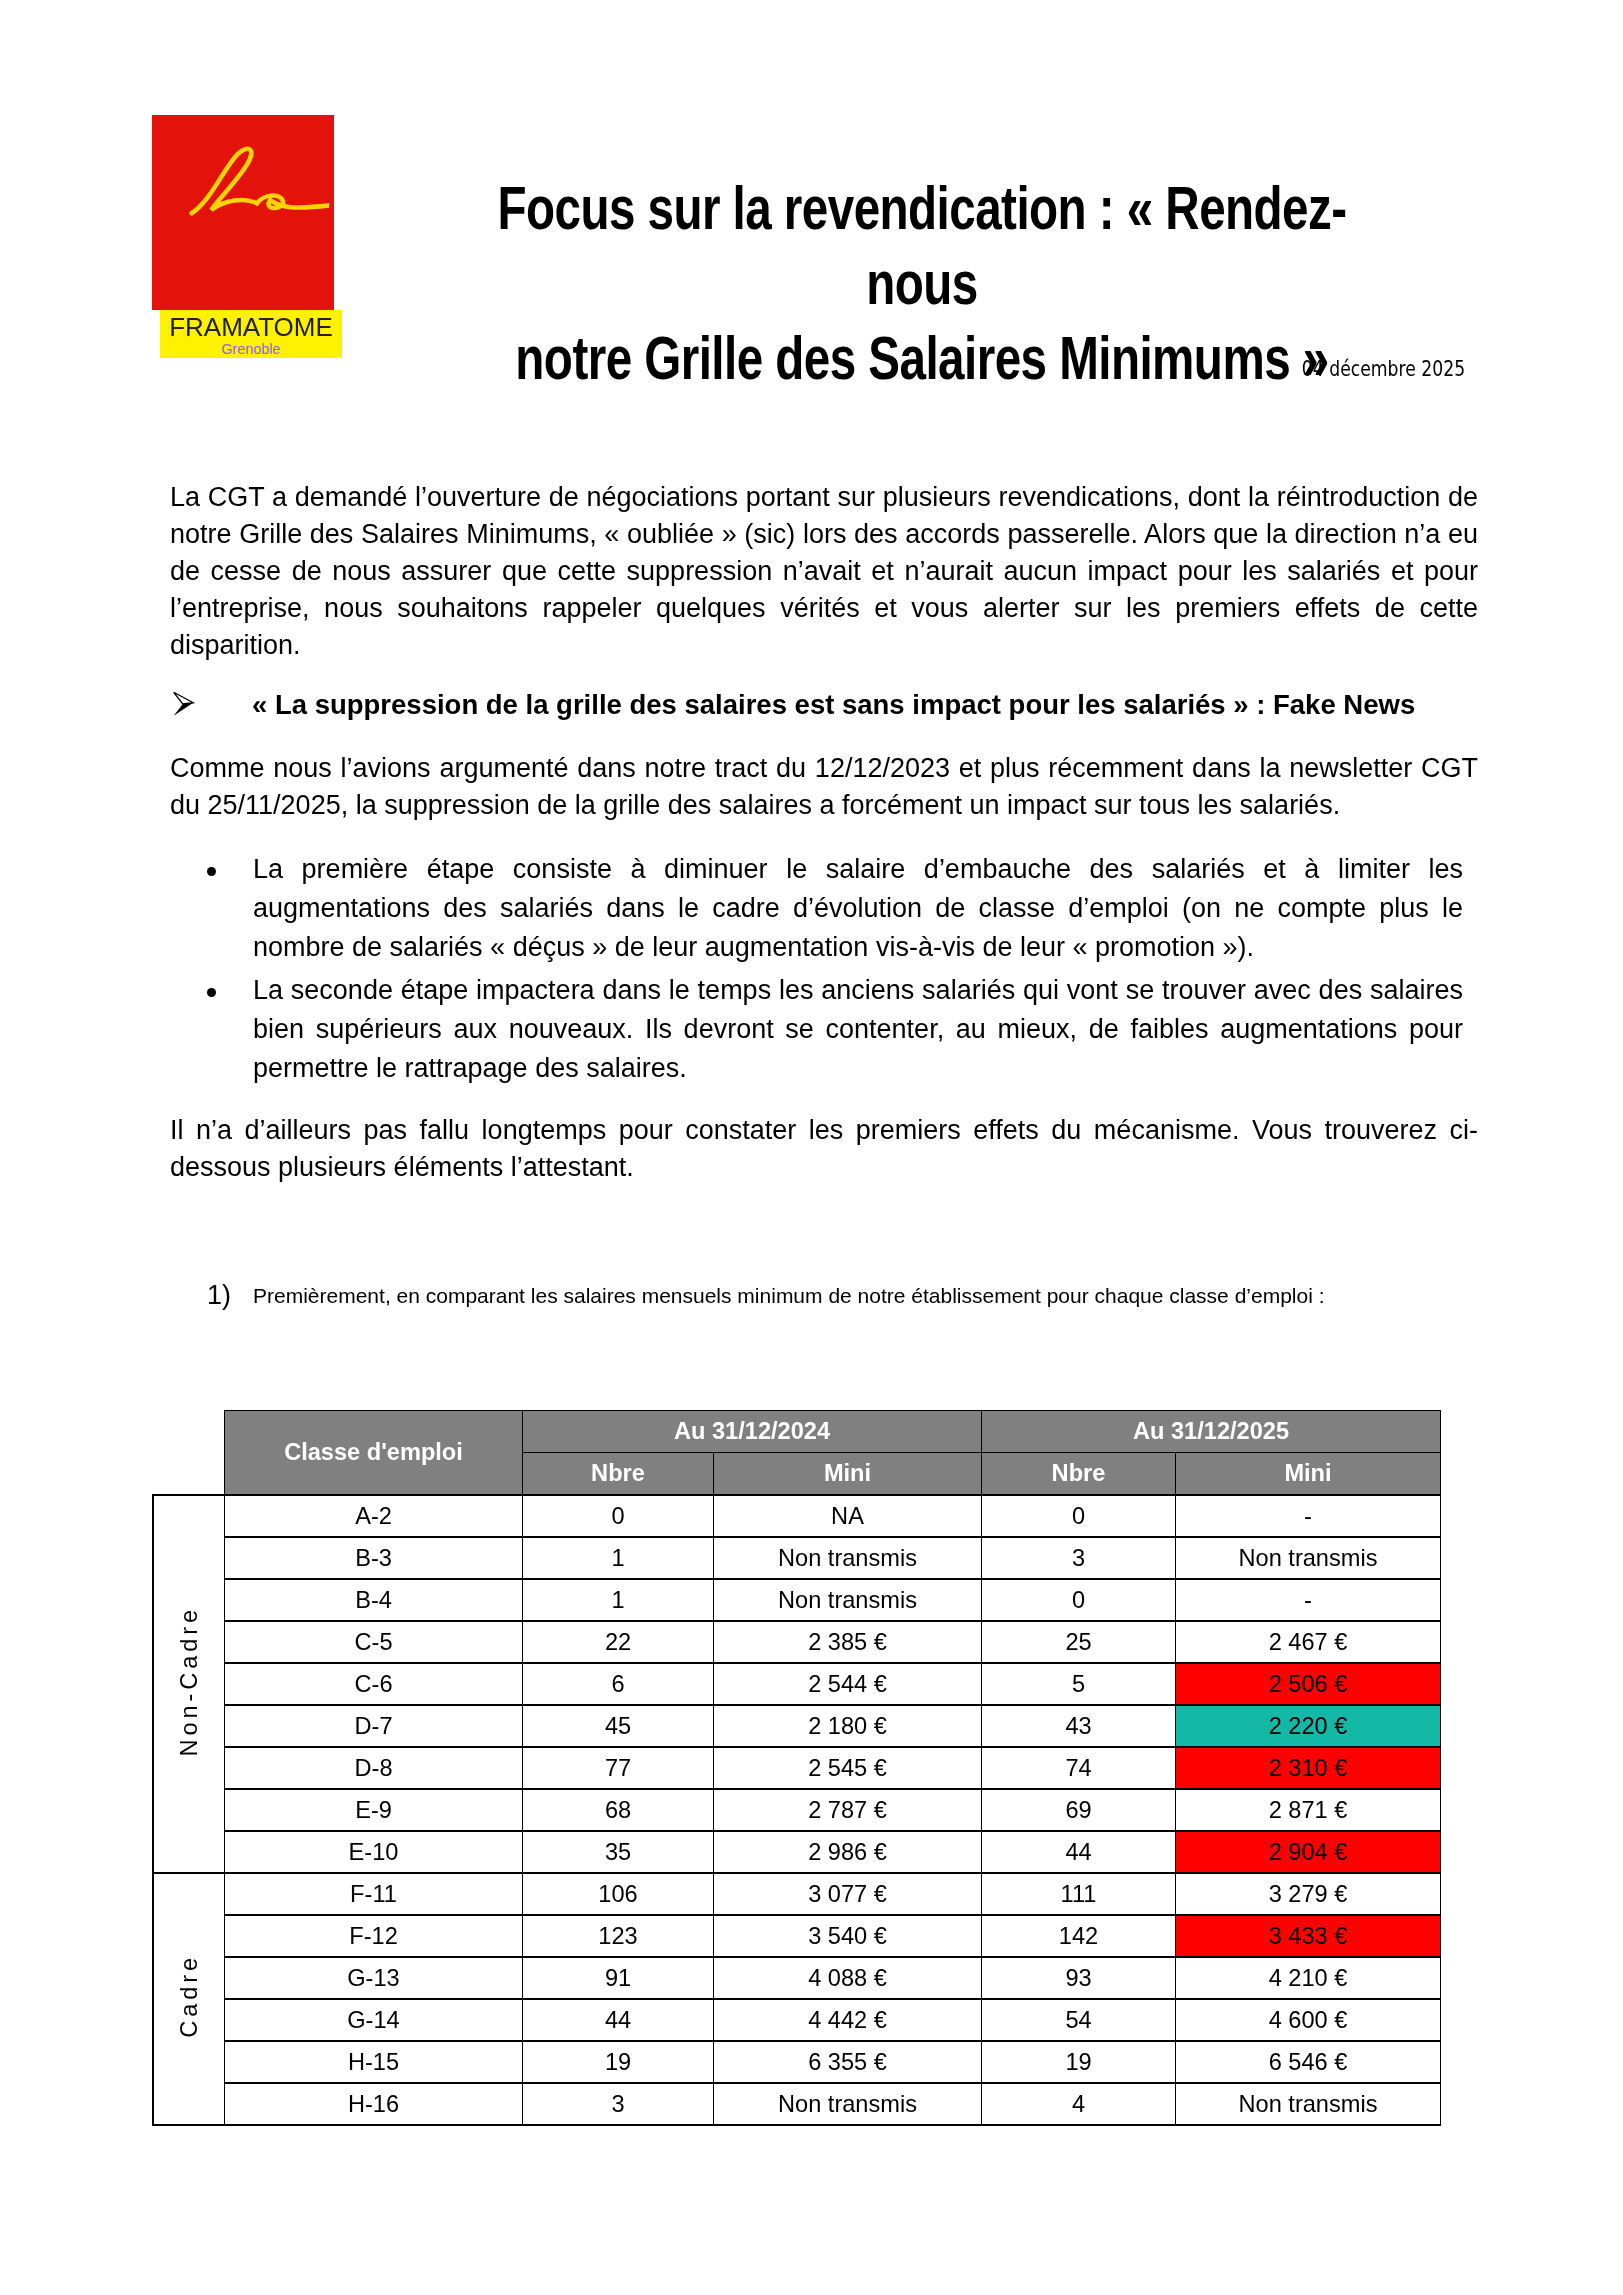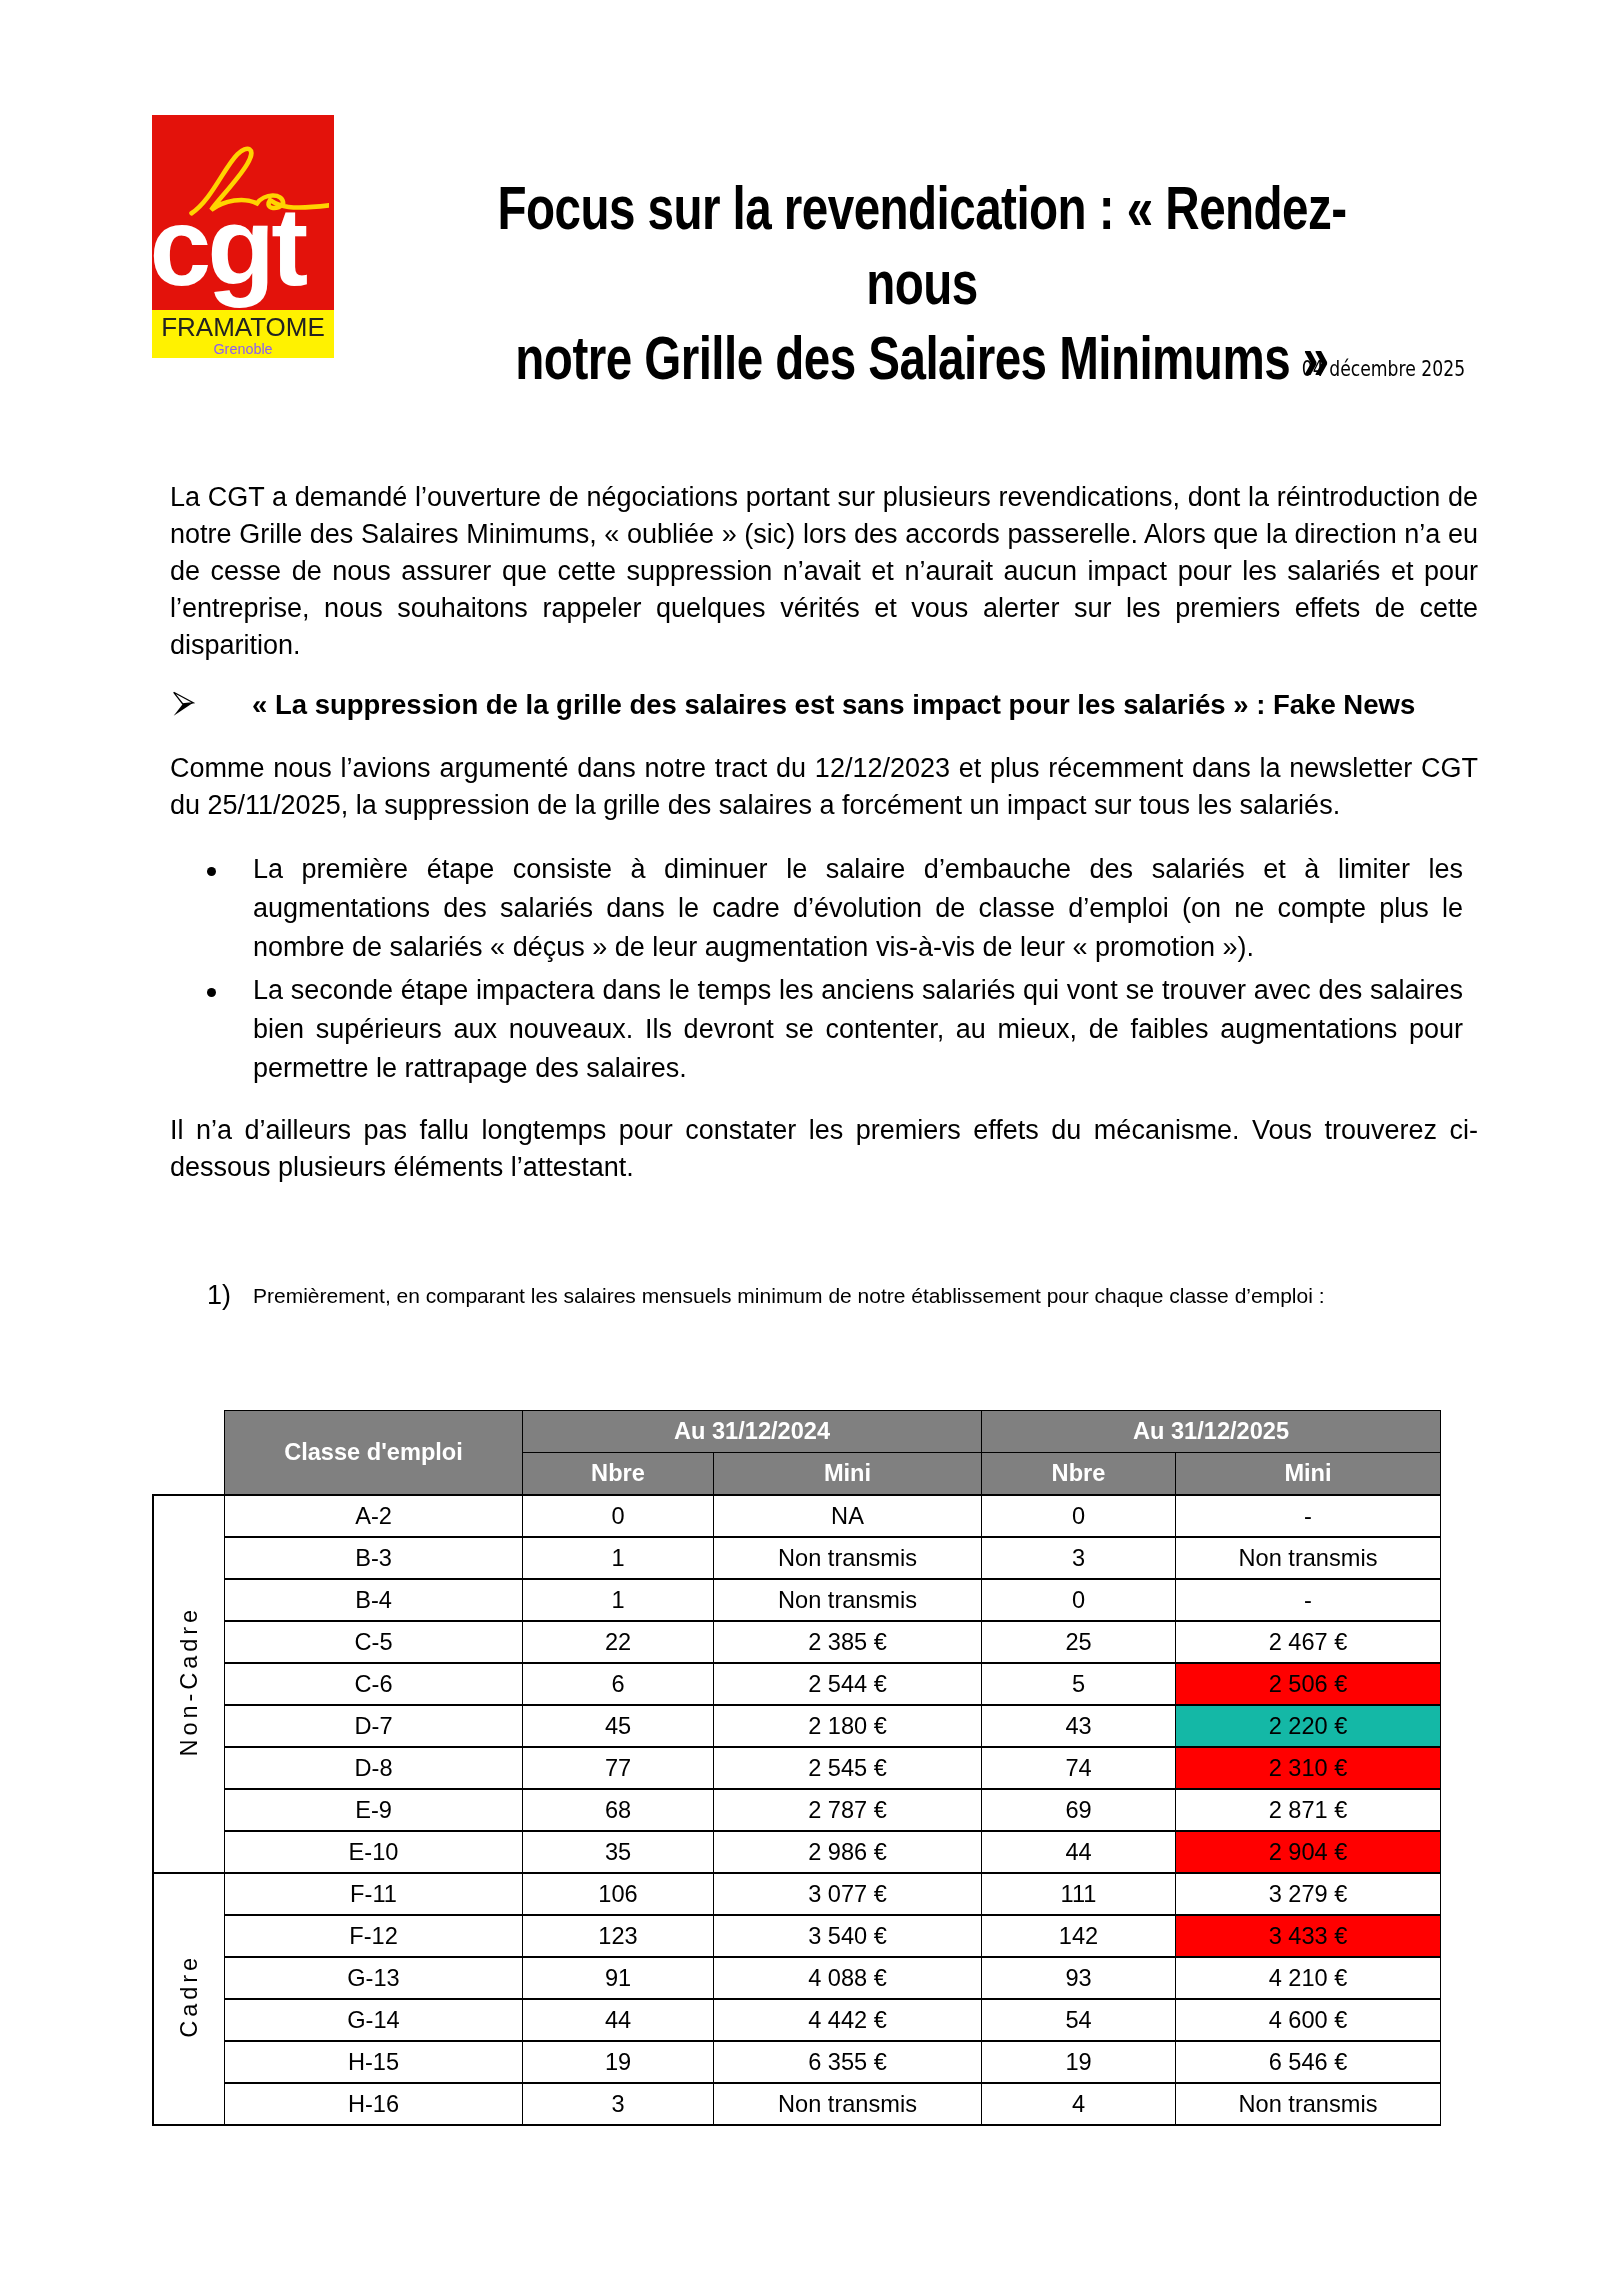--- a/index.html
+++ b/index.html
@@ -3,21 +3,21 @@
 <meta charset="utf-8">
 <style>
   html, body { margin: 0; padding: 0; background: #ffffff; }
   body { width: 1623px; height: 2295px; position: relative; font-family: "Liberation Sans", sans-serif; color: #000; overflow: hidden; }
 
   
   .logo { position: absolute; left: 152px; top: 115px; width: 182px; height: 243px; }
   .logo-red { position: absolute; left: 0; top: 0; width: 182px; height: 195px; background: #e3120b; overflow: hidden; }
   .logo-la { position: absolute; left: 33px; top: 26px; width: 144px; height: 79px; }
   .logo-cgt { position: absolute; left: -2.6px; top: 77px; font-family: "Liberation Sans", sans-serif; font-weight: bold; font-size: 111px; line-height: 1; color: #fff; letter-spacing: -3.9px; }
-  .logo-yellow { position: absolute; left: 0; top: 195px; width: 182px; height: 48px; background: #fff200; text-align: center; }
+  .logo-yellow { position: absolute; left: 8px; top: 195px; width: 182px; height: 48px; background: #fff200; text-align: center; }
   .logo-framatome { font-size: 26px; line-height: 29px; color: #222; font-family: "Liberation Sans", sans-serif; padding-top: 2.6px; }
   .logo-grenoble { font-size: 14.4px; line-height: 15.7px; color: #8b5cf6; }
 
   
   .title { position: absolute; left: 366px; top: 171px; width: 1112px; text-align: center; font-family: "Liberation Sans", sans-serif; font-weight: bold; font-size: 61px; line-height: 75px; transform: scaleX(0.78); transform-origin: 50% 0; letter-spacing: -0.7px; }
   .date { position: absolute; right: 158px; top: 357px; font-size: 21px; font-family: "DejaVu Sans", sans-serif; transform: scaleX(0.82); transform-origin: 100% 0; }
 
   
   .para { position: absolute; left: 170px; width: 1308px; font-family: "Liberation Sans", sans-serif; font-size: 27px; line-height: 37px; text-align: justify; }
   .p1 { top: 479px; }
@@ -52,21 +52,20 @@
   .hl-orange { background: #14b8a6; }
 </style>
 </head>
 <body>
 
 <div class="logo">
   <div class="logo-red">
     <svg class="logo-la" viewBox="0 0 220 120">
       <path d="M10 110 C 40 90, 60 40, 80 20 C 95 5, 110 10, 95 35 C 80 60, 50 90, 40 105 C 60 90, 90 85, 110 95 C 120 80, 150 78, 150 95 C 145 105, 120 105, 130 90 C 145 100, 160 105, 220 98" fill="none" stroke="#ffd400" stroke-width="7" stroke-linecap="round"></path>
     </svg>
-    <div class="logo-cgt">cgt</div>
   </div>
   <div class="logo-yellow">
     <div class="logo-framatome">FRAMATOME</div>
     <div class="logo-grenoble">Grenoble</div>
   </div>
 </div>
 
 <div class="title">
   <div>Focus sur la revendication : « Rendez-nous</div>
   <div>notre Grille des Salaires Minimums »</div>

